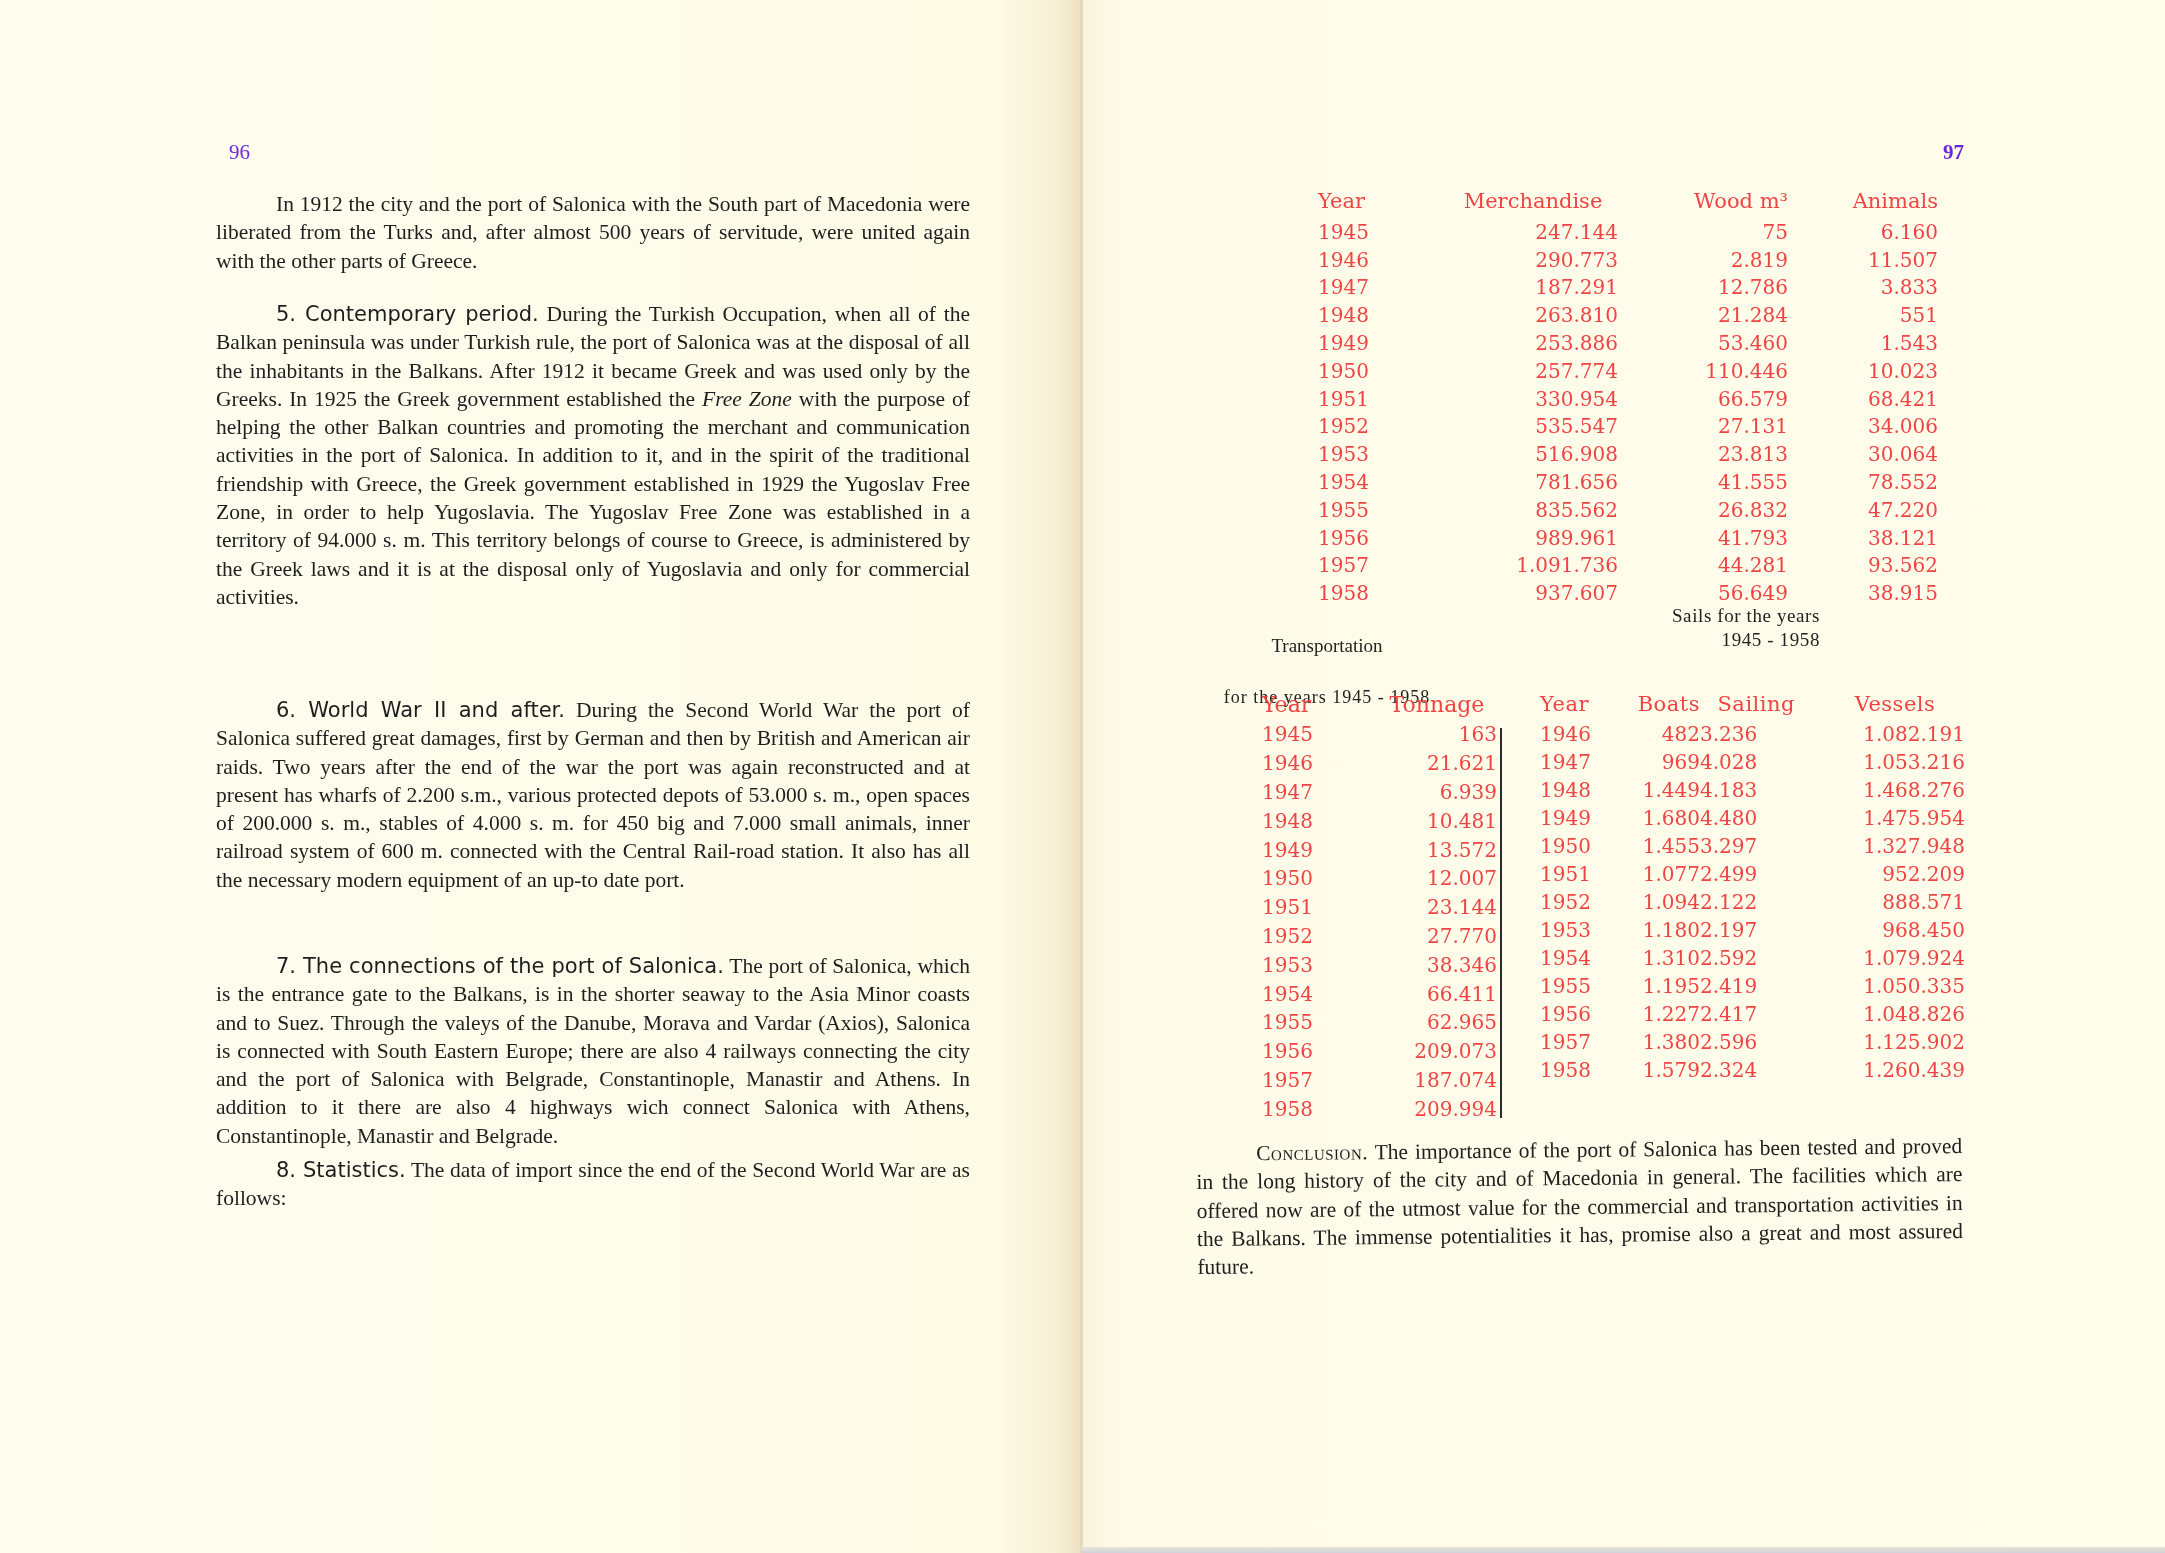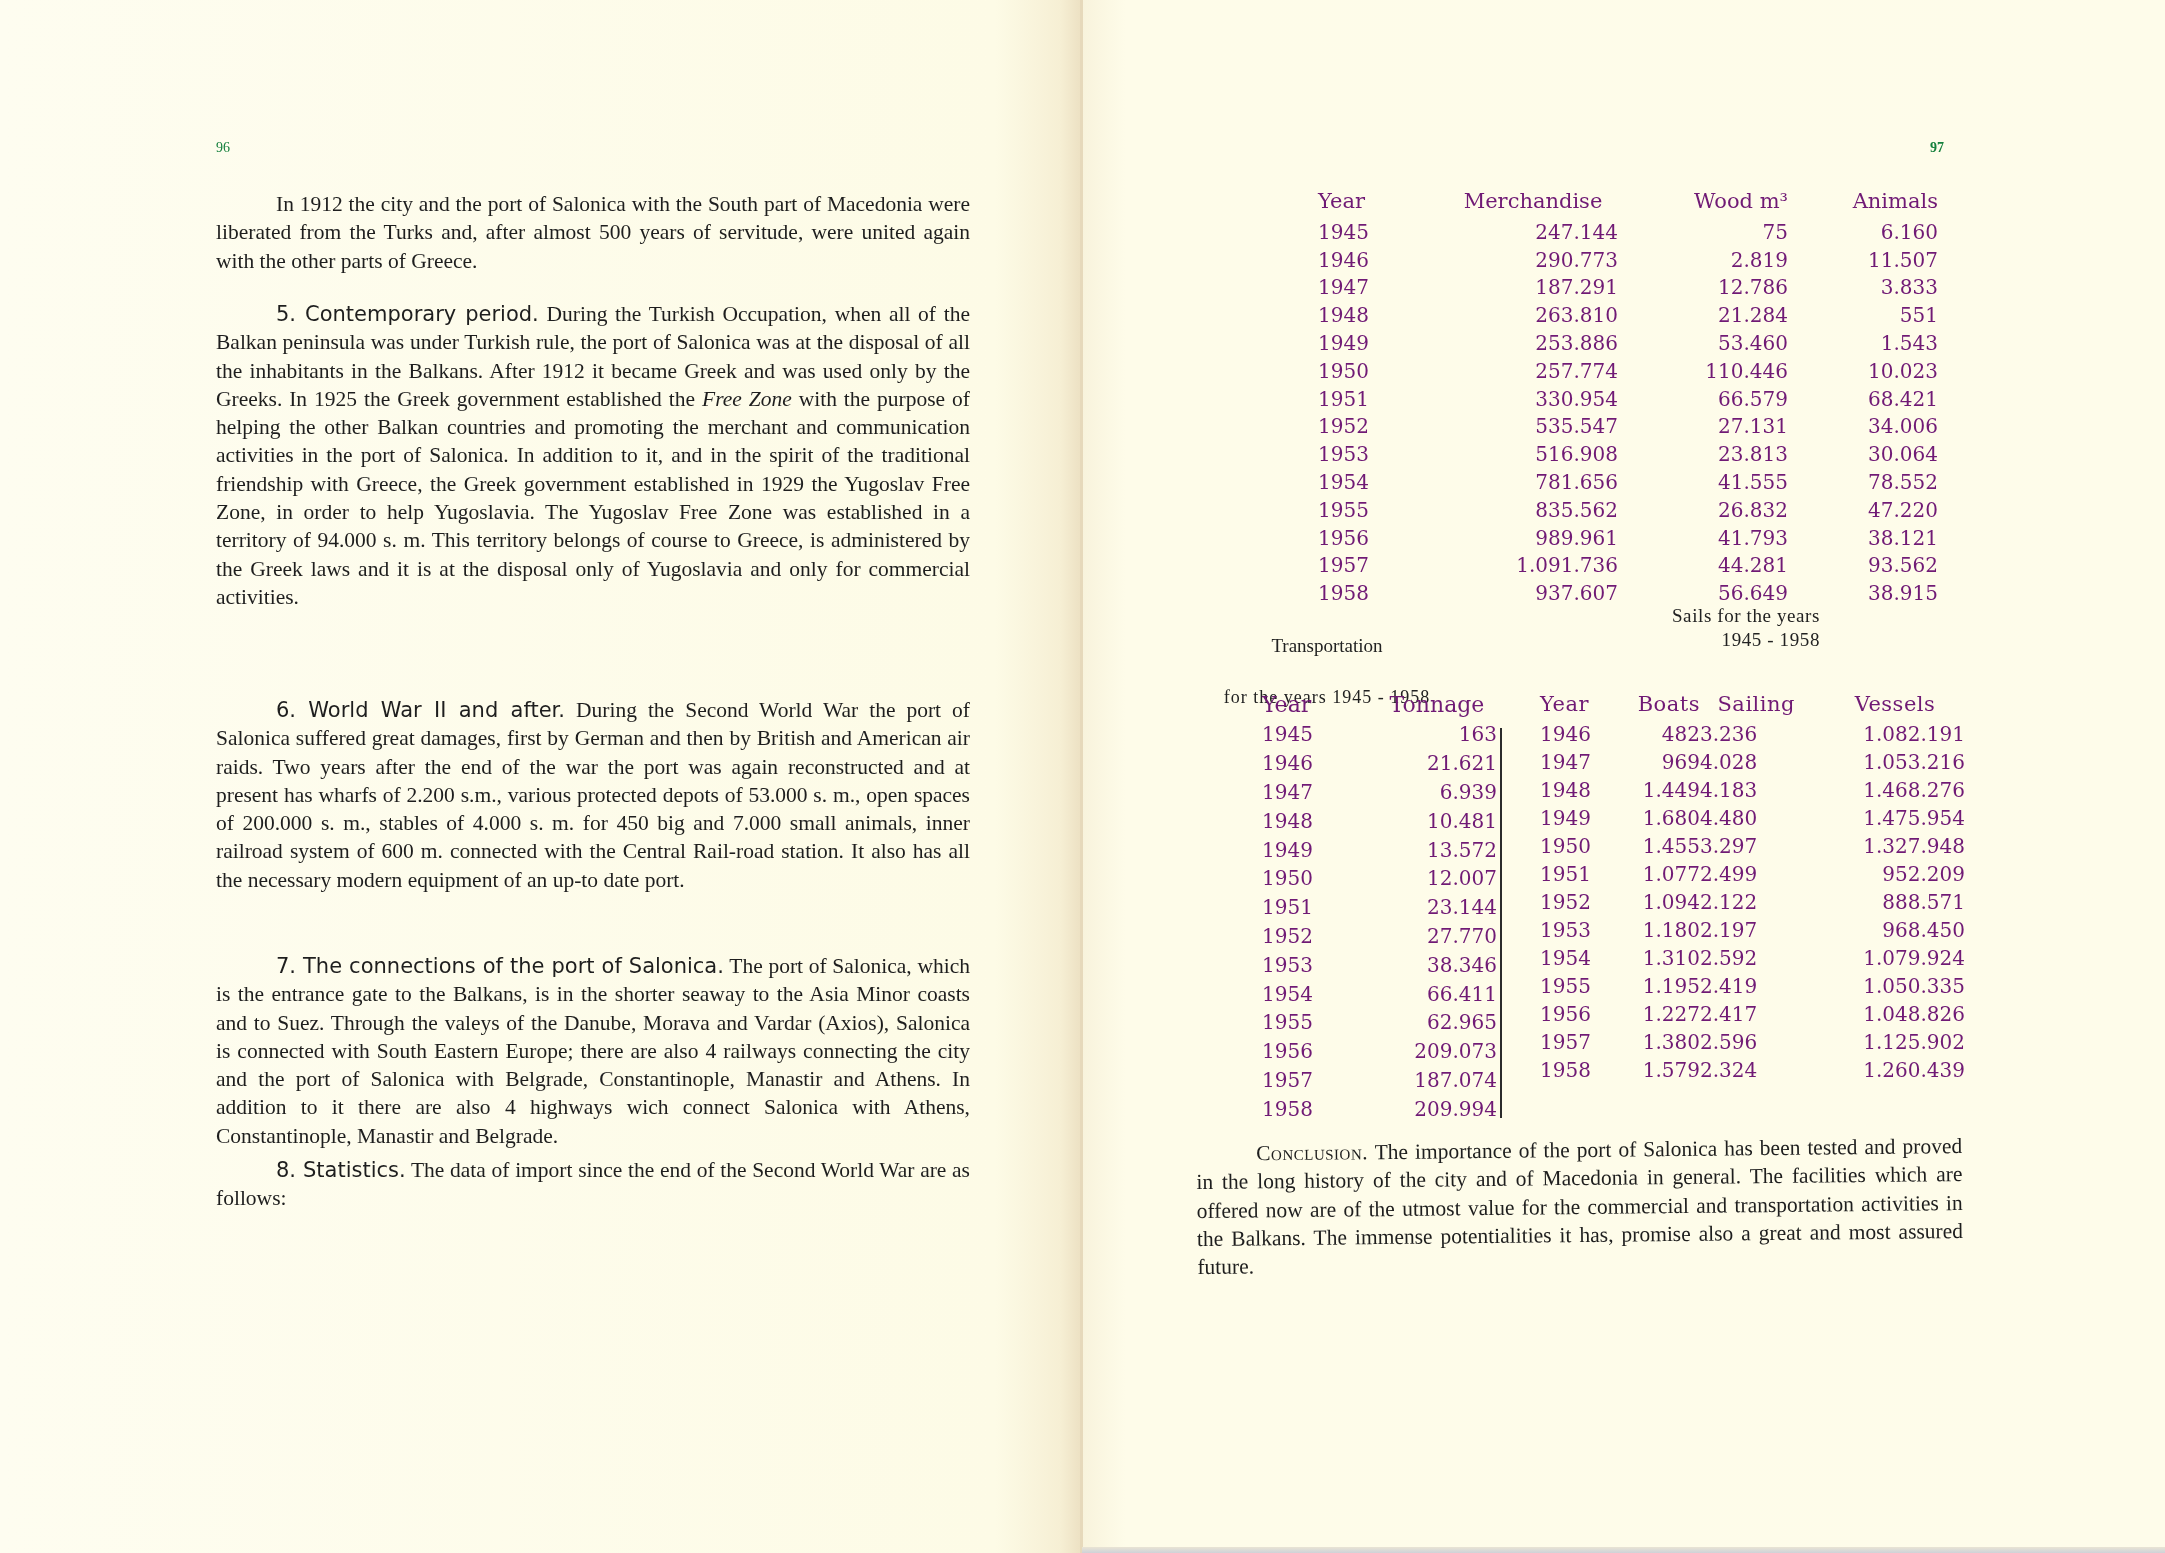--- a/index.html
+++ b/index.html
@@ -12,33 +12,33 @@
   }
   .page {
     position: absolute; top: 0; height: 1553px;
     background: #fefce9;
   }
   .page-left { left: 0; width: 1082px; background: linear-gradient(to right, #fefdf0 0%, #fdfbe6 92%, #f6efd4 98%, #ece0c2 100%); }
   .page-right { left: 1082px; width: 1083px; background: linear-gradient(to right, #f8f3dc 0%, #fefce9 4%, #fefcea 100%); }
   .spine { position: absolute; left: 1080px; top: 0; width: 3px; height: 1553px; background: #e6d9bb; }
   .bottom-edge { position: absolute; left: 1082px; bottom: 0; width: 1083px; height: 6px; background: linear-gradient(to bottom, #e9e4d4, #cfd2d8); }
 
-  .page-number { position: absolute; top: 140px; font-size: 14px; color: #15803d; }
+  .page-number { position: absolute; top: 140px; font-size: 21px; color: #6d28d9; margin-left: 13px; }
   .pn-left { left: 216px; }
   .pn-right { left: 1930px; font-weight: bold; }
 
   .text-block { position: absolute; font-size: 21.5px; line-height: 28.3px; text-align: justify; color: #1e1e1e; }
   .text-block p { margin: 0; text-indent: 60px; }
   .left-col { left: 216px; width: 754px; }
   .b { font-family: "DejaVu Sans", "Liberation Sans", sans-serif; font-weight: normal; font-size: 21px; }
   .i { font-style: italic; margin-top: 8px; }
   .sc { font-variant: small-caps; letter-spacing: 0.5px; }
 
   
-  table { border-collapse: collapse; font-family: "DejaVu Serif", "Liberation Serif", serif; color: #701a75; }
+  table { border-collapse: collapse; font-family: "DejaVu Serif", "Liberation Serif", serif; color: #ef4444; }
   td, th { padding: 0; font-weight: normal; }
   .import-table { position: absolute; left: 1318px; top: 184px; font-size: 20px; }
   .import-table th { height: 34px; font-size: 21px; }
   .import-table td { height: 27.8px; }
   .import-table .c-year { width: 90px; text-align: left; }
   .import-table .c-merch { width: 170px; text-align: right; padding-right: 0; }
   .import-table .c-wood { width: 170px; text-align: right; }
   .import-table .c-anim { width: 150px; text-align: right; }
   .import-table th.c-merch { text-align: center; padding-left: 40px; }
   .import-table th.c-wood { text-align: right; }

